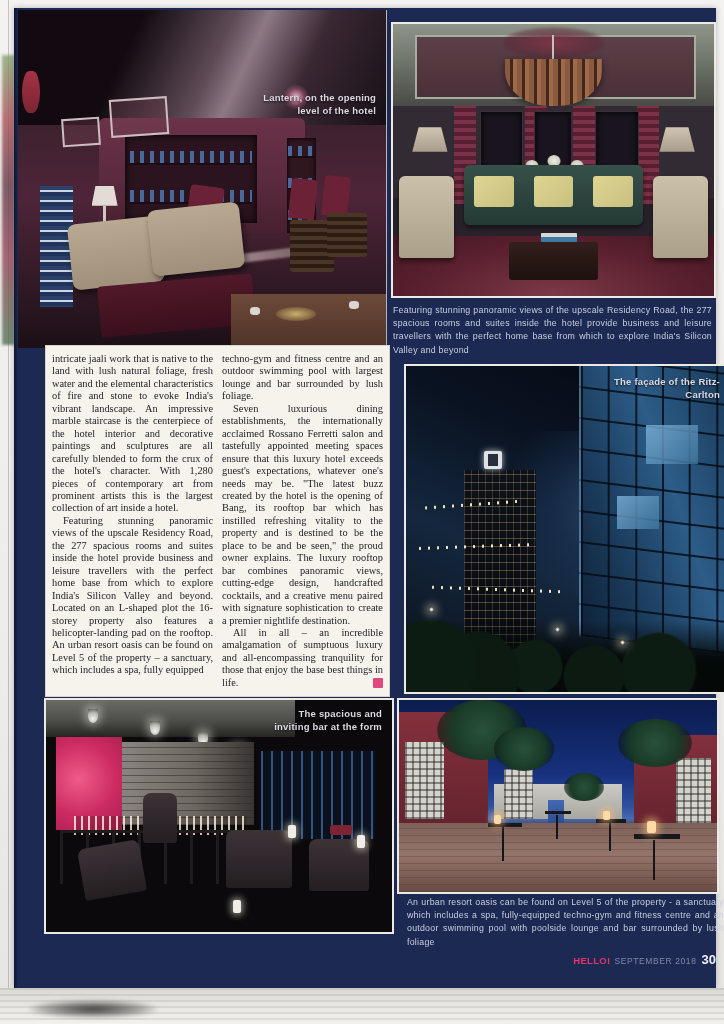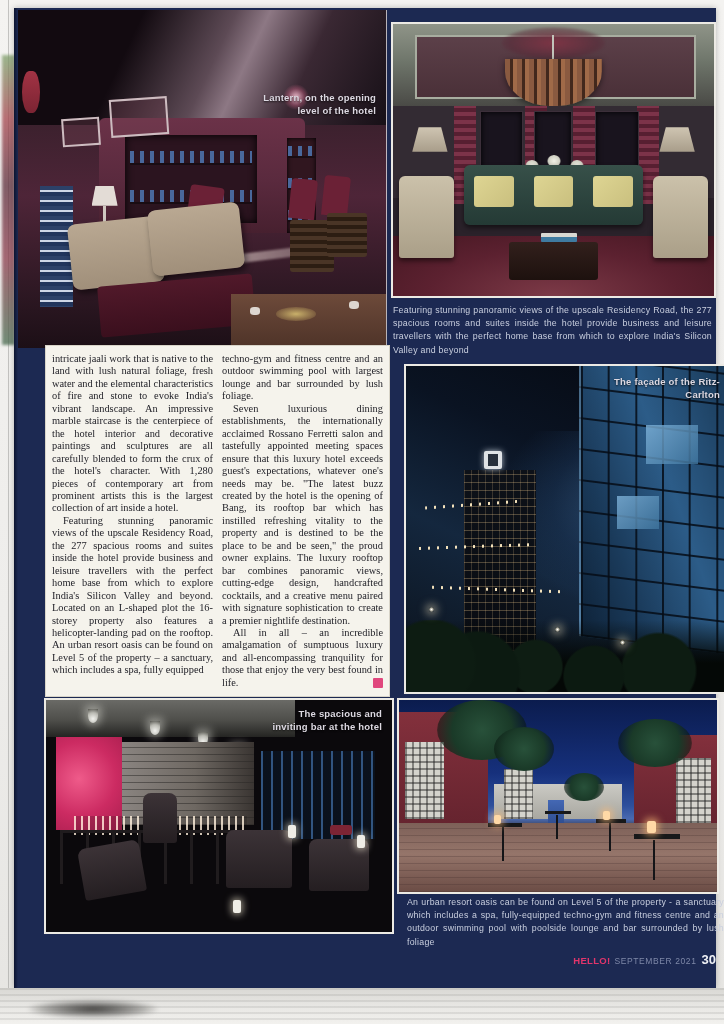--- a/index.html
+++ b/index.html
@@ -292,21 +292,21 @@
   <div class="abs block-cap cap-lounge">Featuring stunning panoramic views of the upscale Residency Road, the 277 spacious rooms and suites inside the hotel provide business and leisure travellers with the perfect home base from which to explore India's Silicon Valley and beyond</div>
 
   <div class="abs article">
     <div class="col">
       <p>intricate jaali work that is native to the land with lush natural foliage, fresh water and the elemental characteristics of fire and stone to evoke India's vibrant landscape. An impressive marble staircase is the centerpiece of the hotel interior and decorative paintings and sculptures are all carefully blended to form the crux of the hotel's character. With 1,280 pieces of contemporary art from prominent artists this is the largest collection of art inside a hotel.</p>
       <p class="ind">Featuring stunning panoramic views of the upscale Residency Road, the 277 spacious rooms and suites inside the hotel provide business and leisure travellers with the perfect home base from which to explore India's Silicon Valley and beyond. Located on an L-shaped plot the 16-storey property also features a helicopter-landing pad on the rooftop. An urban resort oasis can be found on Level 5 of the property – a sanctuary, which includes a spa, fully equipped</p>
     </div>
     <div class="col">
       <p>techno-gym and fitness centre and an outdoor swimming pool with largest lounge and bar surrounded by lush foliage.</p>
       <p class="ind">Seven luxurious dining establishments, the internationally acclaimed Rossano Ferretti salon and tastefully appointed meeting spaces ensure that this luxury hotel exceeds guest's expectations, whatever one's needs may be. "The latest buzz created by the hotel is the opening of Bang, its rooftop bar which has instilled refreshing vitality to the property and is destined to be the place to be and be seen," the proud owner explains. The luxury rooftop bar combines panoramic views, cutting-edge design, handcrafted cocktails, and a creative menu paired with signature sophistication to create a premier nightlife destination.</p>
-      <p class="ind endwrap"><span>All in all – an incredible amalgamation of sumptuous luxury and all-encompassing tranquility for those that enjoy the very best found in life.</span><span class="endmark">H</span></p>
+      <p class="ind endwrap"><span>All in all – an incredible amalgamation of sumptuous luxury and all-encompassing tranquility for those that enjoy the base best things in life.</span><span class="endmark">H</span></p>
     </div>
   </div>
 
   <div class="abs photo bordered ph-facade">
     <div class="abs fa-glow"></div>
     <div class="abs fa-glass"></div>
     <div class="abs fa-pane" style="right:10%;top:18%;width:16%;height:12%;"></div>
     <div class="abs fa-pane" style="right:22%;top:40%;width:13%;height:10%;"></div>
     <div class="abs fa-tower"></div>
     <div class="abs fa-logo"></div>
@@ -332,21 +332,21 @@
     <div class="abs ba-rail"></div>
     <div class="abs ba-screen"></div>
     <div class="abs ba-chair" style="left:28%;top:40%;width:34px;height:50px;"></div>
     <div class="abs ba-chair" style="left:10%;top:62%;width:62px;height:52px;transform:rotate(-10deg);"></div>
     <div class="abs ba-chair" style="left:52%;top:56%;width:66px;height:58px;"></div>
     <div class="abs ba-chair" style="left:76%;top:60%;width:60px;height:52px;"></div>
     <div class="abs ba-cushion" style="left:82%;top:54%;"></div>
     <div class="abs ba-candle" style="left:70%;top:54%;"></div>
     <div class="abs ba-candle" style="left:90%;top:58%;"></div>
     <div class="abs ba-candle" style="left:54%;top:86%;"></div>
-    <div class="overlay-cap" style="right:10px;top:8px;width:120px;">The spacious and inviting bar at the hotel</div>
+    <div class="overlay-cap" style="right:10px;top:8px;width:120px;">The spacious and inviting bar at the form</div>
   </div>
 
   <div class="abs photo bordered ph-terrace">
     <div class="abs te-wall"></div>
     <div class="abs te-pavilion" style="left:-2%;top:6%;width:30%;height:62%;"></div>
     <div class="abs te-lattice" style="left:2%;top:22%;width:12%;height:40%;"></div>
     <div class="abs te-lattice" style="left:33%;top:36%;width:9%;height:26%;"></div>
     <div class="abs te-pavilion" style="right:-2%;top:18%;width:28%;height:50%;"></div>
     <div class="abs te-lattice" style="right:2%;top:30%;width:11%;height:34%;"></div>
     <div class="abs te-palm" style="left:12%;top:0%;width:90px;height:60px;"></div>
@@ -364,18 +364,18 @@
     <div class="abs te-leg" style="left:66%;top:64%;height:28px;"></div>
     <div class="abs te-candle" style="left:64%;top:58%;"></div>
     <div class="abs te-table" style="left:74%;top:70%;width:46px;height:5px;"></div>
     <div class="abs te-leg" style="left:80%;top:73%;height:40px;"></div>
     <div class="abs te-candle" style="left:78%;top:63%;width:9px;height:12px;"></div>
   </div>
 
   <div class="abs block-cap cap-terrace">An urban resort oasis can be found on Level 5 of the property - a sanctuary which includes a spa, fully-equipped techno-gym and fitness centre and an outdoor swimming pool with poolside lounge and bar surrounded by lush foliage</div>
 
   <div class="abs footer">
-    <span class="brand">HELLO!</span><span class="issue">SEPTEMBER 2021</span><span class="pageno">30</span>
+    <span class="brand">HELLO!</span><span class="issue">SEPTEMBER 2018</span><span class="pageno">30</span>
   </div>
 </div>
 
 <div class="abs scan-bottom"></div>
 <div class="abs scan-smudge"></div>
 
 </body></html>

